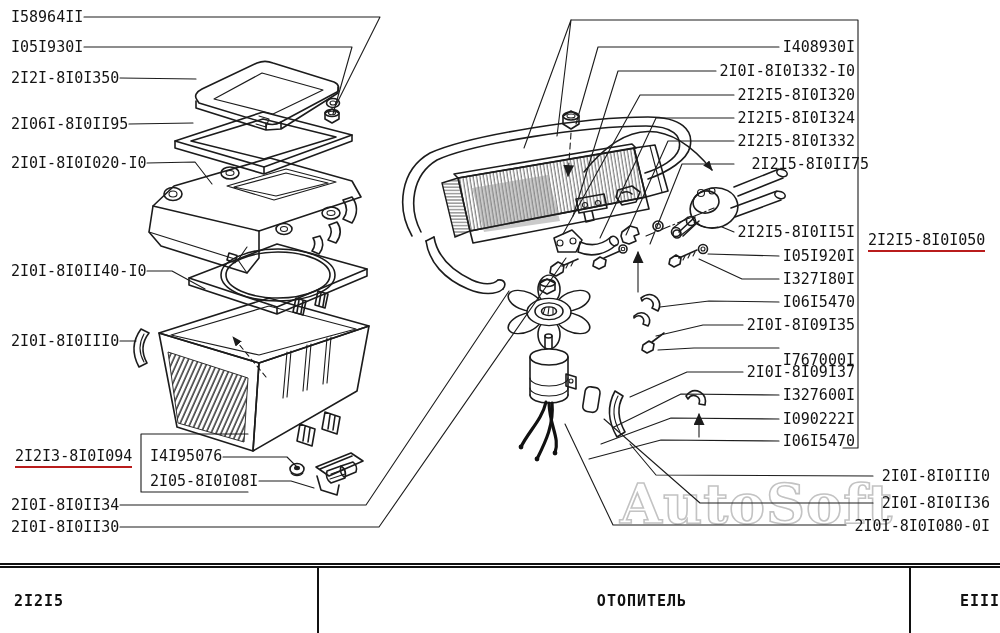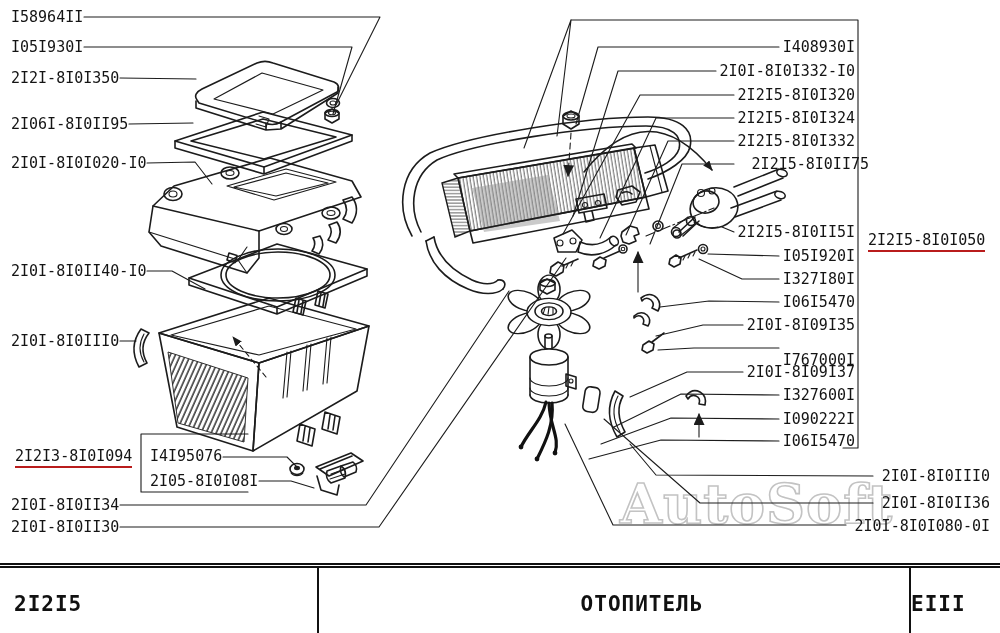--- a/index.html
+++ b/index.html
@@ -7,21 +7,21 @@
         font-family:"DejaVu Sans Mono","Liberation Mono",monospace;color:#141414;}
   svg.art{position:absolute;top:0;left:0;}
   .s{stroke:#1c1c1c;stroke-width:1.6;fill:none;stroke-linecap:round;stroke-linejoin:round;}
   .t{stroke:#1c1c1c;stroke-width:1.1;fill:none;stroke-linecap:round;stroke-linejoin:round;}
   .w{fill:#ffffff;}
   .lbl{position:absolute;font-size:15px;line-height:18px;font-weight:normal;white-space:nowrap;
        letter-spacing:0px;color:#141414;}
   .lbl.u{border-bottom:2px solid #b91c1c;padding-bottom:1px;}
   .footer{position:absolute;left:0;top:563px;width:1000px;height:70px;border-top:5px double #111;}
   .vdiv{position:absolute;top:568px;width:2px;height:65px;background:#111;}
-  .fcell{position:absolute;top:592px;font-size:21px;font-weight:bold;letter-spacing:1px;color:#111;}
+  .fcell{position:absolute;top:592px;font-size:15px;font-weight:bold;letter-spacing:1px;color:#111;}
 </style>
 </head>
 <body>
 
 <div class="page">
 
 <svg class="art" width="1000" height="566" viewBox="0 0 1000 566">
   <defs>
     <marker id="ah" markerUnits="userSpaceOnUse" markerWidth="12" markerHeight="10" refX="9" refY="4" orient="auto">
       <path d="M0,0 L10,4 L0,8 Z" fill="#1c1c1c"></path>
@@ -308,15 +308,15 @@
 
 <div class="lbl" style="top:467px;right:10px">2I0I-8I0III0</div>
 <div class="lbl" style="top:494px;right:10px">2I0I-8I0II36</div>
 <div class="lbl" style="top:517px;right:10px">2I0I-8I0I080-0I</div>
 
 <div class="footer"></div>
 <div class="vdiv" style="left:317px"></div>
 <div class="vdiv" style="left:909px"></div>
 <div class="fcell" style="left:14px">2I2I5</div>
 <div class="fcell" style="left:319px;width:646px;text-align:center">ОТОПИТЕЛЬ</div>
-<div class="fcell" style="left:911px;width:89px;text-align:left">EIII</div>
+<div class="fcell" style="left:911px;width:89px;text-align:right">EIII</div>
 
 </div>
 
 </body></html>

